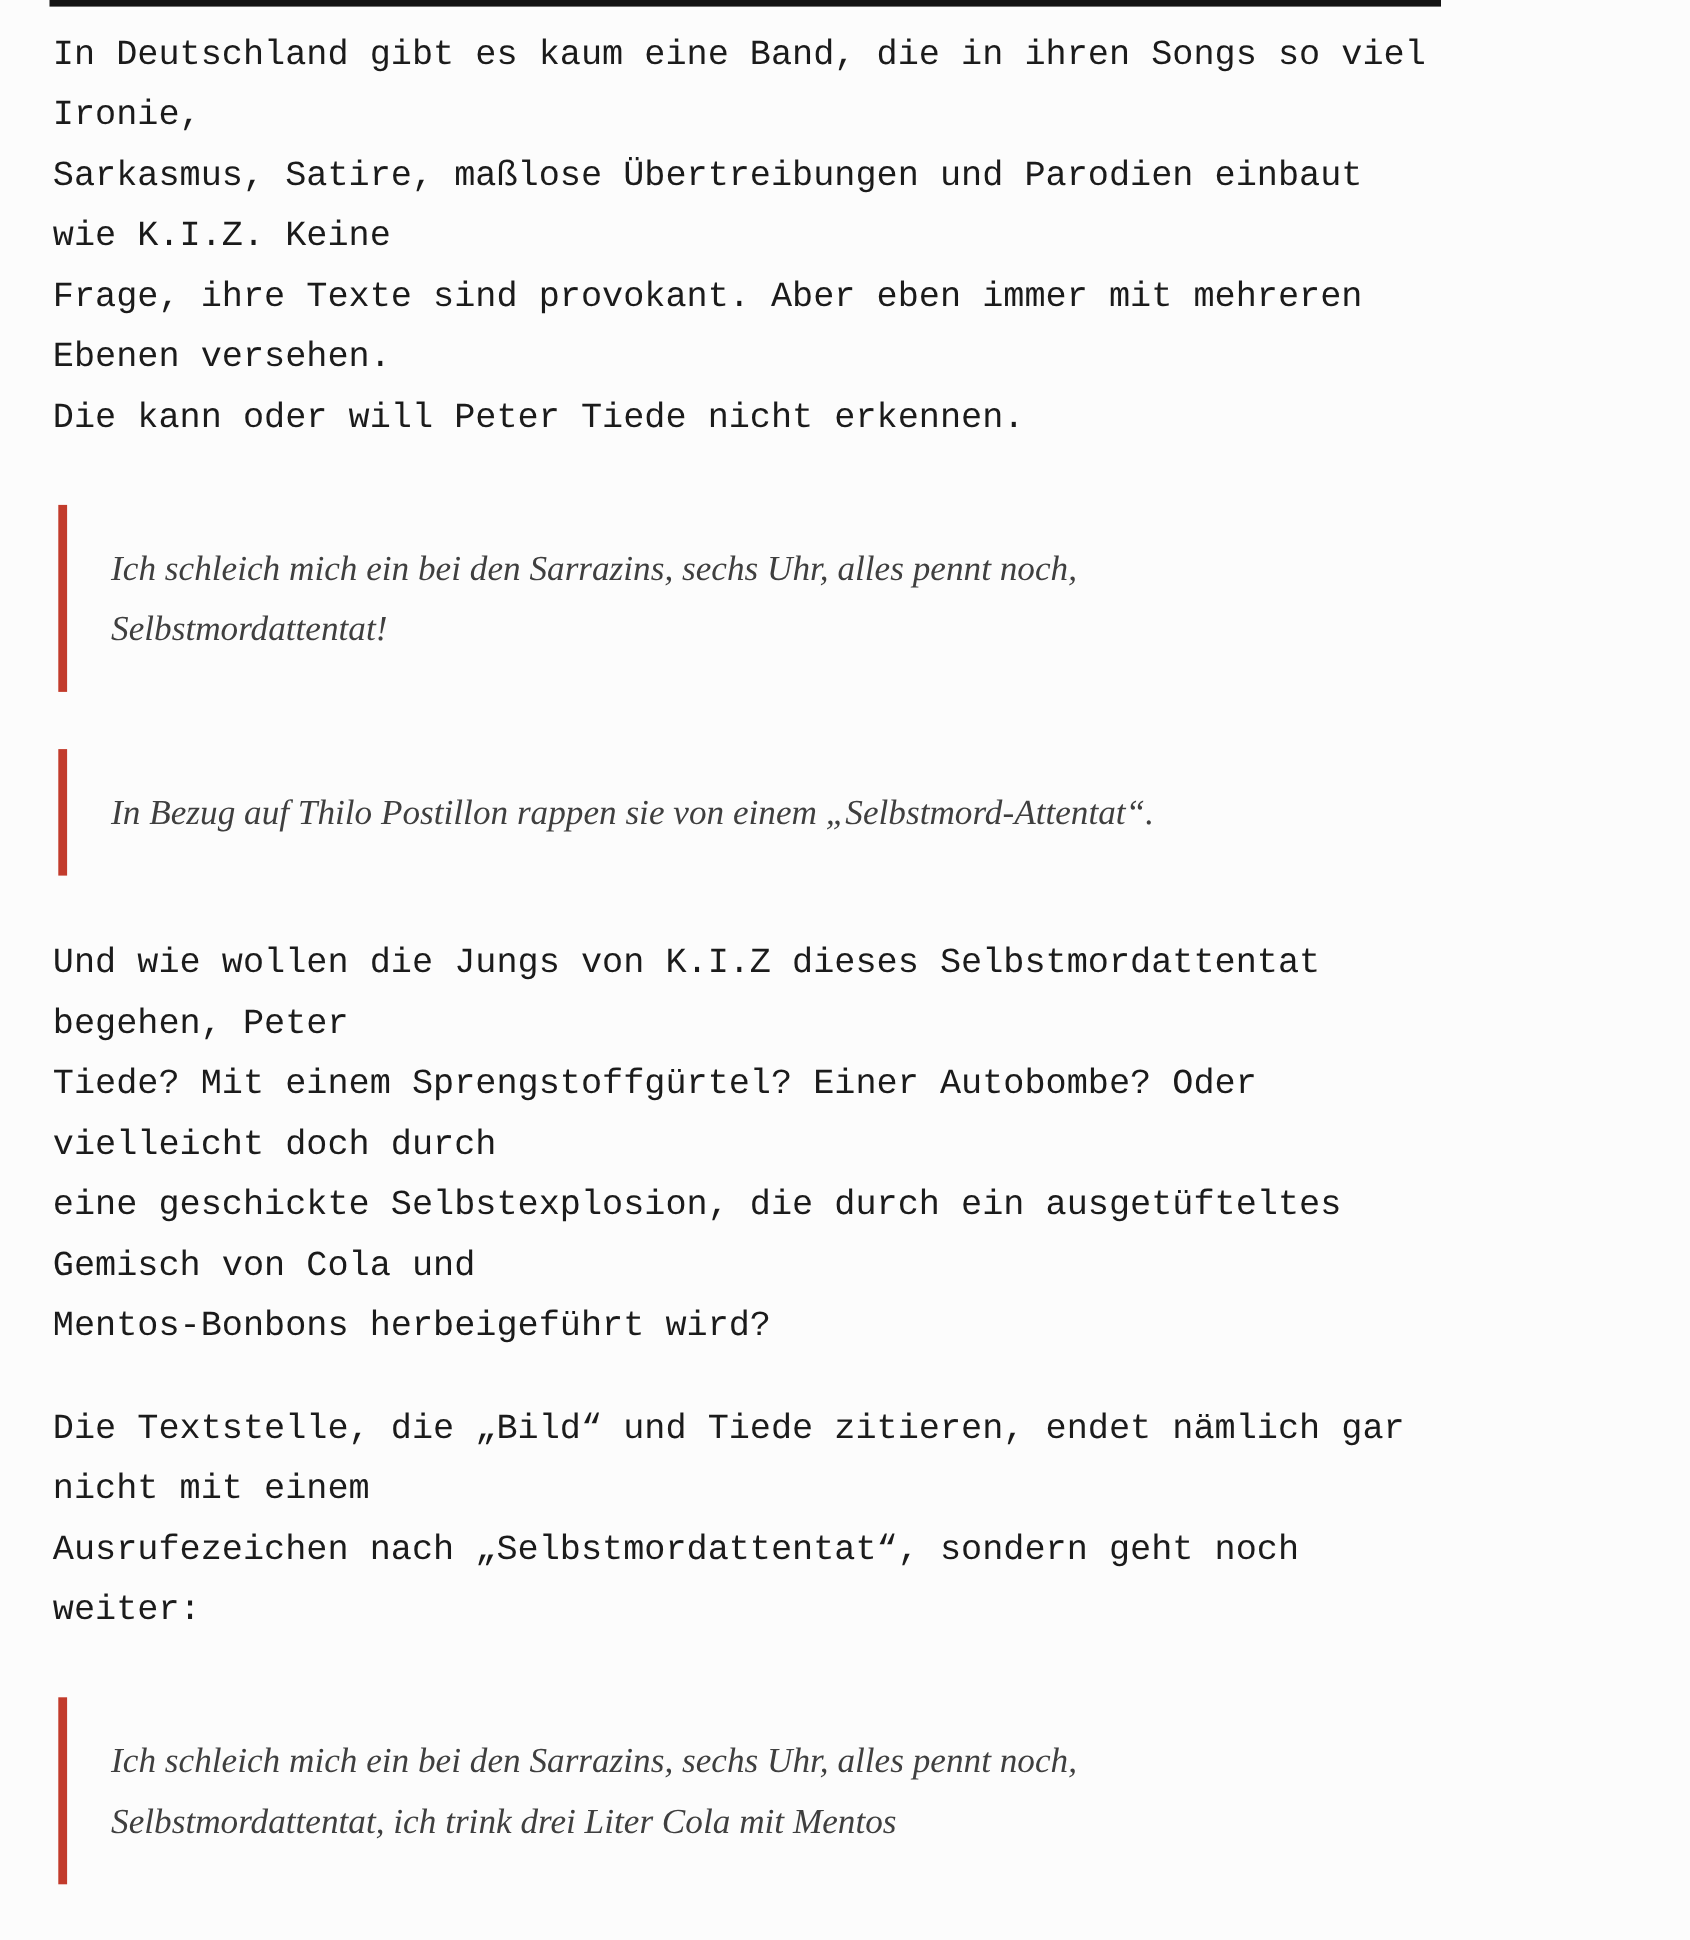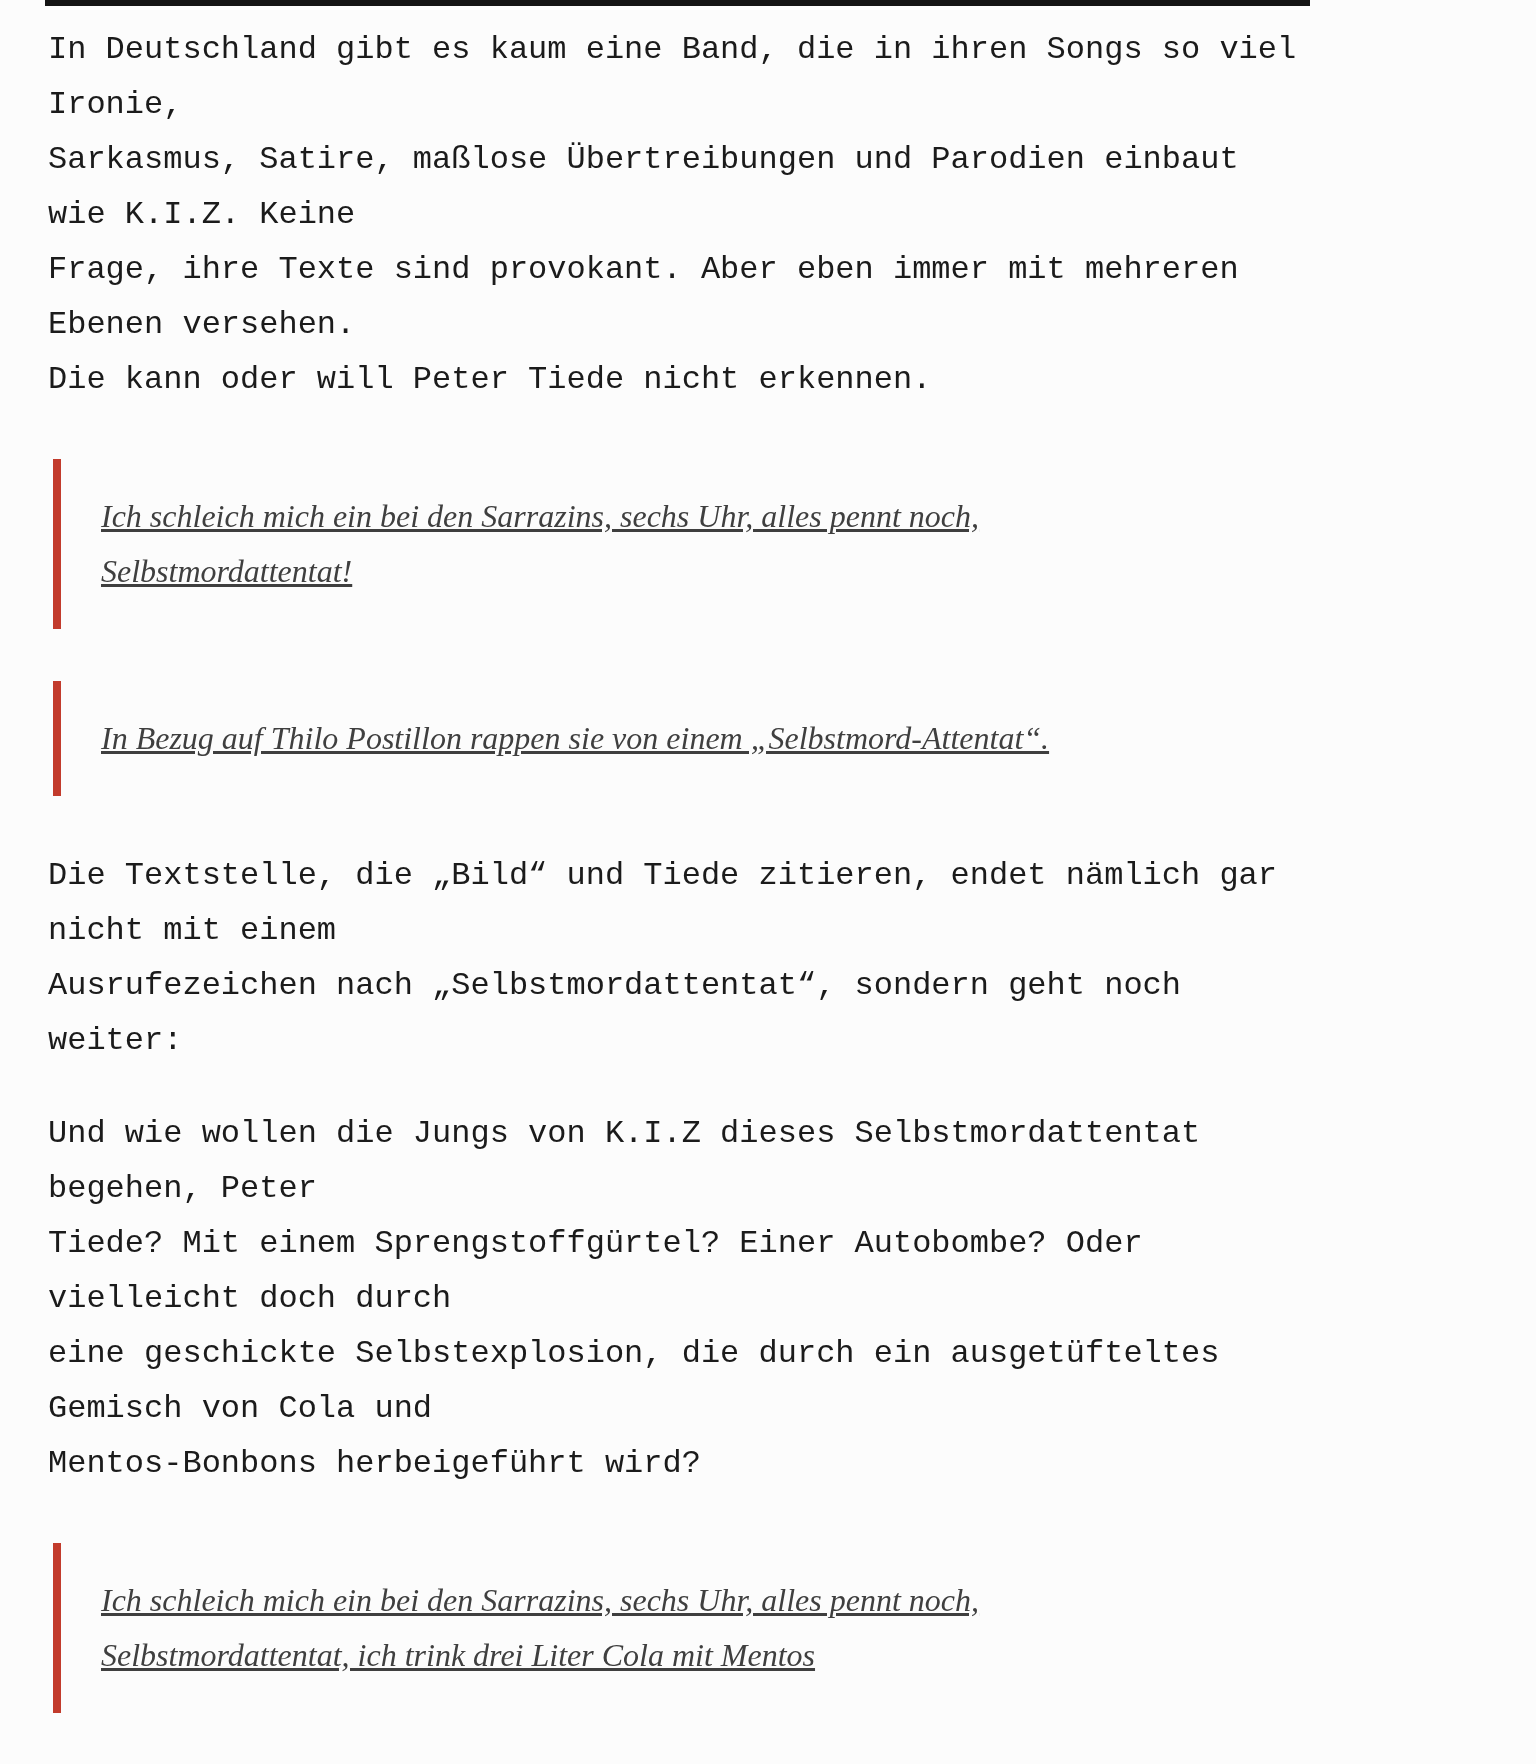--- a/index.html
+++ b/index.html
@@ -31,36 +31,35 @@
     white-space:pre-line;
   }
   .content p{margin:38px 0;font-family:Liberation Mono, monospace;}
   .content p:first-child{margin-top:0;}
   .content blockquote{
     margin:52px 0 52px 5px;
     border-left:8px solid var(--quote-border);
     padding:30px 20px 30px 40px;
     font-style:italic;
     color:var(--quote-text);
-    text-decoration:underline;
   }
   a.article-link{
     color:var(--link);
     text-decoration:none;
     border-bottom:2px dashed var(--link-underline);
     cursor:pointer;
   }
 </style>
 </head>
 <body>
 
 <div class="top-rule"></div>
 
 <main class="content" id="article"><p><span>In Deutschland gibt es kaum eine Band, die in ihren Songs so viel Ironie,
 Sarkasmus, Satire, maßlose Übertreibungen und Parodien einbaut wie K.I.Z. Keine
 Frage, ihre Texte sind provokant. Aber eben immer mit mehreren Ebenen versehen.
 Die kann oder will Peter Tiede nicht erkennen.</span></p><blockquote><span>Ich schleich mich ein bei den Sarrazins, sechs Uhr, alles pennt noch,
-Selbstmordattentat!</span></blockquote><blockquote><span>In Bezug auf Thilo Postillon rappen sie von einem „Selbstmord-Attentat“.</span></blockquote><p><span>Die Textstelle, die „Bild“ und Tiede zitieren, endet nämlich gar nicht mit einem
-Ausrufezeichen nach „Selbstmordattentat“, sondern geht noch weiter:</span></p><p><span>Und wie wollen die Jungs von K.I.Z dieses Selbstmordattentat begehen, Peter
+Selbstmordattentat!</span></blockquote><blockquote><span>In Bezug auf Thilo Postillon rappen sie von einem „Selbstmord-Attentat“.</span></blockquote><p><span>Und wie wollen die Jungs von K.I.Z dieses Selbstmordattentat begehen, Peter
 Tiede? Mit einem Sprengstoffgürtel? Einer Autobombe? Oder vielleicht doch durch
 eine geschickte Selbstexplosion, die durch ein ausgetüfteltes Gemisch von Cola und
-Mentos-Bonbons herbeigeführt wird?</span></p><blockquote><span>Ich schleich mich ein bei den Sarrazins, sechs Uhr, alles pennt noch,
+Mentos-Bonbons herbeigeführt wird?</span></p><p><span>Die Textstelle, die „Bild“ und Tiede zitieren, endet nämlich gar nicht mit einem
+Ausrufezeichen nach „Selbstmordattentat“, sondern geht noch weiter:</span></p><blockquote><span>Ich schleich mich ein bei den Sarrazins, sechs Uhr, alles pennt noch,
 Selbstmordattentat, ich trink drei Liter Cola mit Mentos</span></blockquote></main>
 
 </body></html>

